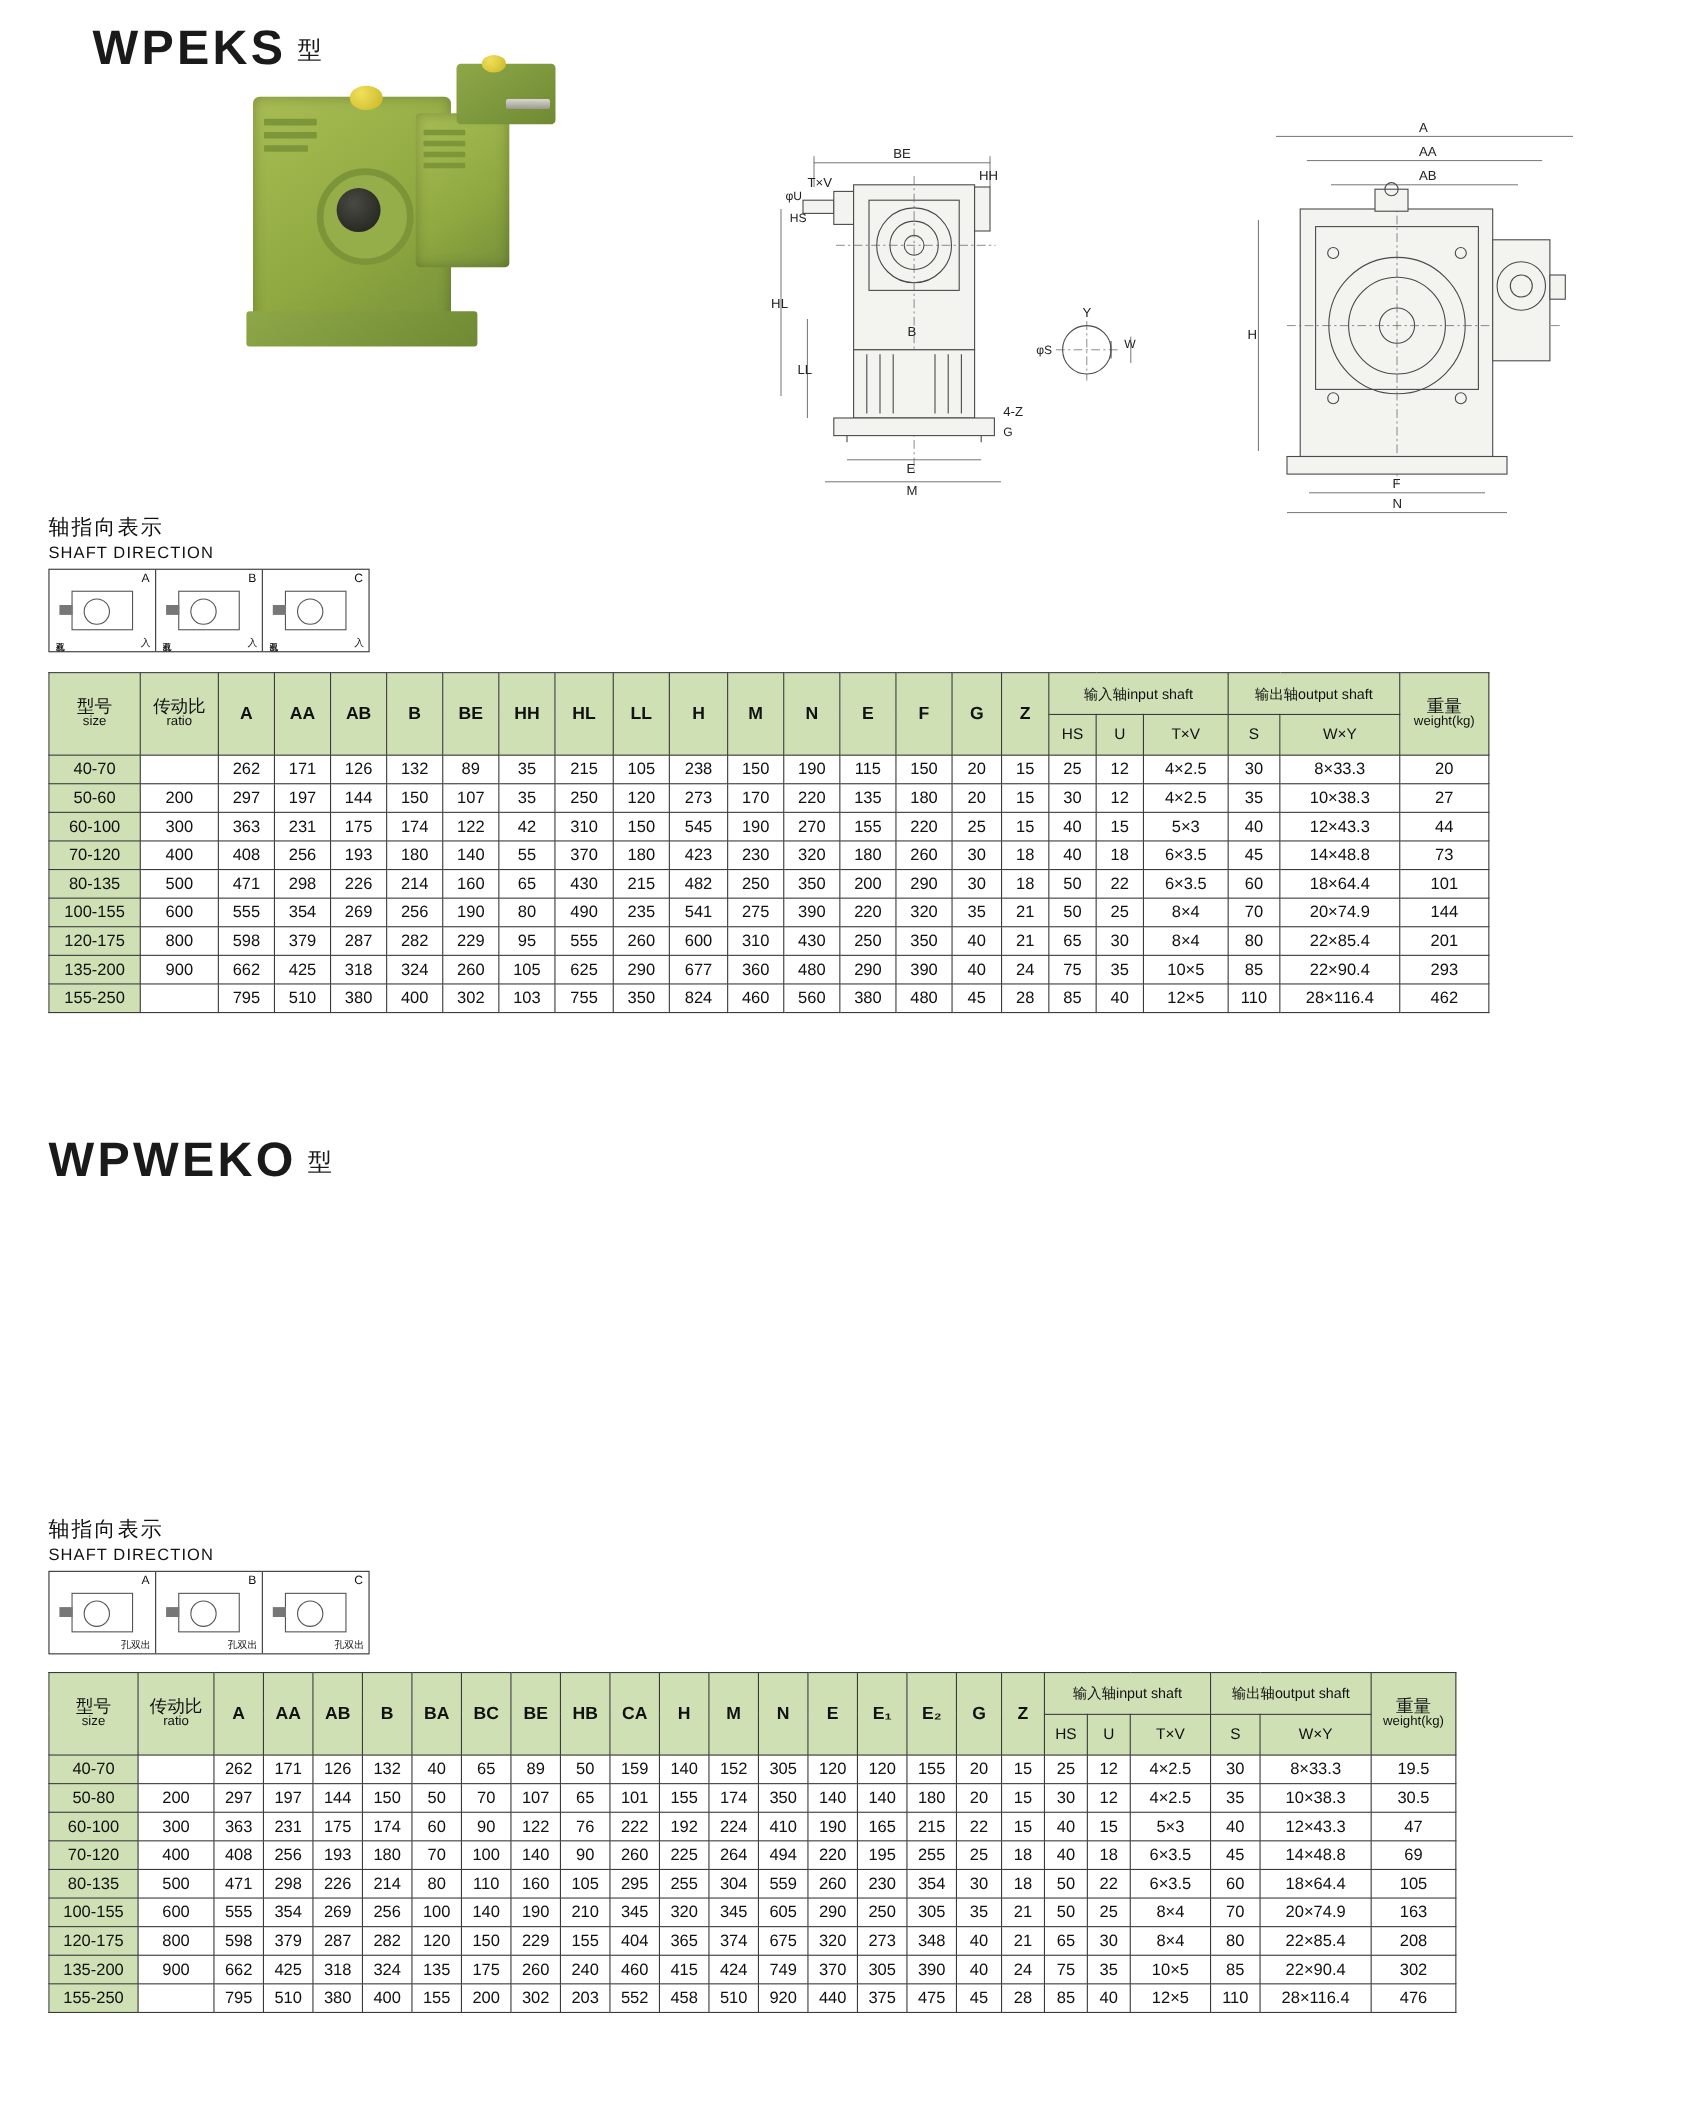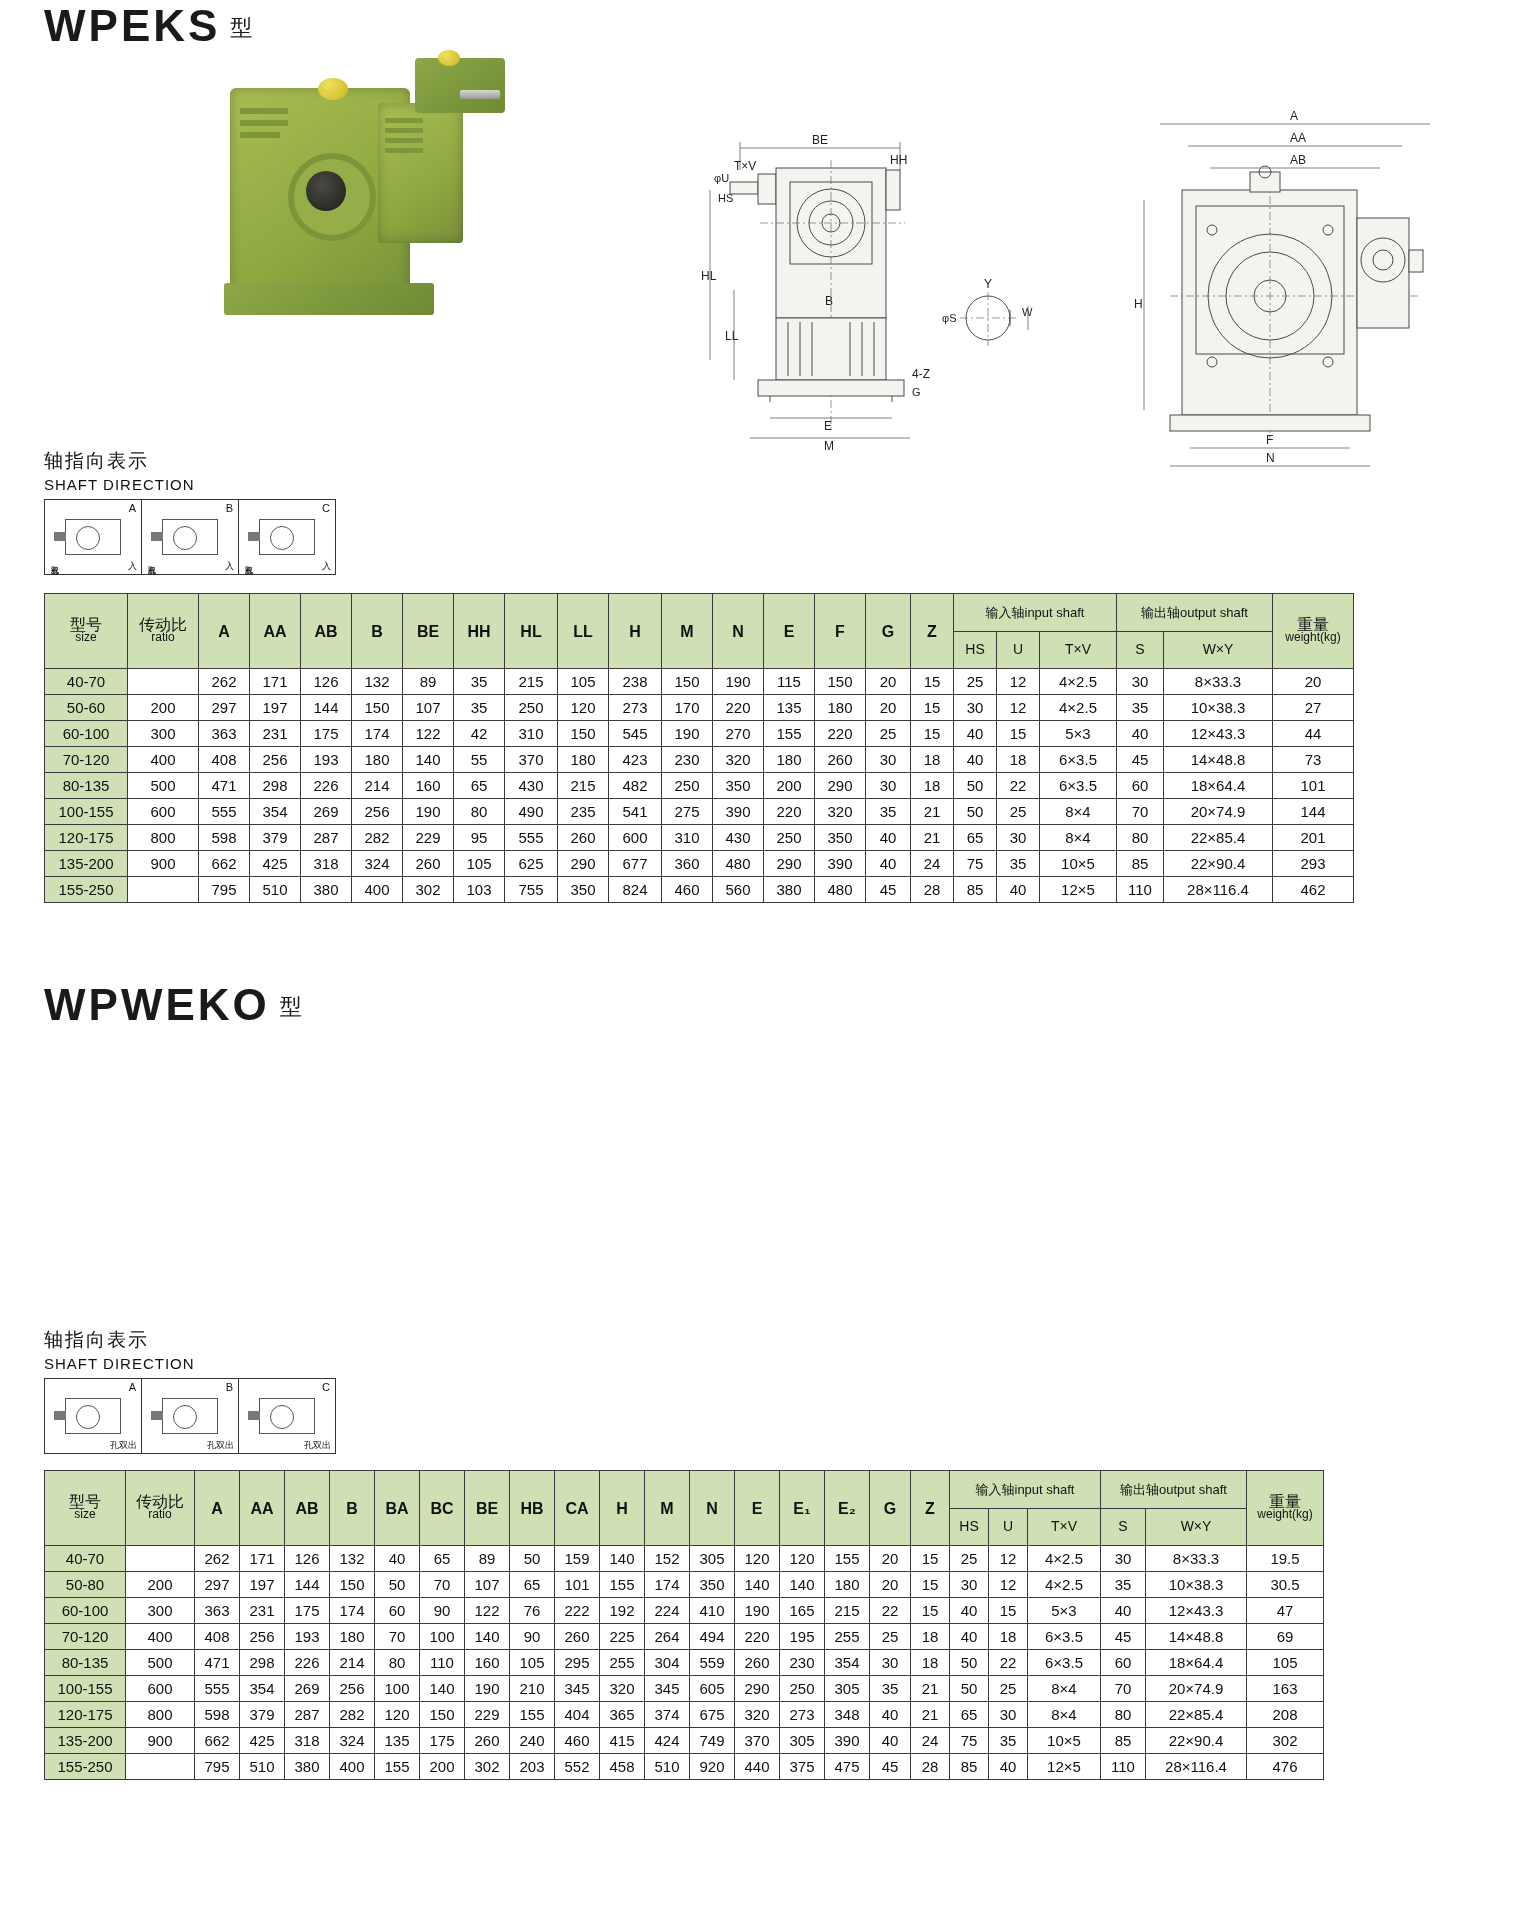--- a/index.html
+++ b/index.html
@@ -90,21 +90,21 @@
   .gb-hole{background:radial-gradient(circle at 40% 35%,#4a4a44,#1e1e1a);position:absolute;border-radius:50%;}
   .gb-ring{position:absolute;border-radius:50%;border:6px solid #7d9539;background:#96ae49;}
   .gb-shaft{position:absolute;background:linear-gradient(#d8d8ce,#9a9a90);border-radius:2px;}
   .gb-fin{position:absolute;background:#7d9639;border-radius:1px;}
 </style>
 </head>
 <body>
 
 <div class="section">
 
-  <div class="title-row" style="padding-top:4px;">
+  <div class="title-row" style="padding-top:22px;margin-left:40px;">
     <span class="title-main">WPEKS</span>
     <span class="title-suffix">型</span>
   </div>
 
   <div class="photo" style="left:210px;top:48px;width:330px;height:290px;">
     <div class="gb-body" style="left:20px;top:40px;width:180px;height:215px;"></div>
     <div class="gb-body" style="left:168px;top:55px;width:85px;height:140px;border-radius:4px;"></div>
     <div class="gb-dark" style="left:205px;top:10px;width:90px;height:55px;"></div>
     <div class="gb-yellow" style="left:108px;top:30px;width:30px;height:22px;"></div>
     <div class="gb-yellow" style="left:228px;top:2px;width:22px;height:16px;"></div>
@@ -514,21 +514,21 @@
         <td>40</td>
         <td>12×5</td>
         <td>110</td>
         <td>28×116.4</td>
         <td>462</td>
       </tr>
     </tbody>
   </table>
 </div>
 
-<div class="section" style="margin-top:80px;">
+<div class="section" style="margin-top:112px;">
 
   <div class="title-row">
     <span class="title-main">WPWEKO</span>
     <span class="title-suffix">型</span>
   </div>
 
   <div class="shaft-block" style="margin-top:300px;">
     <div class="shaft-label-cn">轴指向表示</div>
     <div class="shaft-label-en">SHAFT DIRECTION</div>
     <div class="shaft-boxes">

